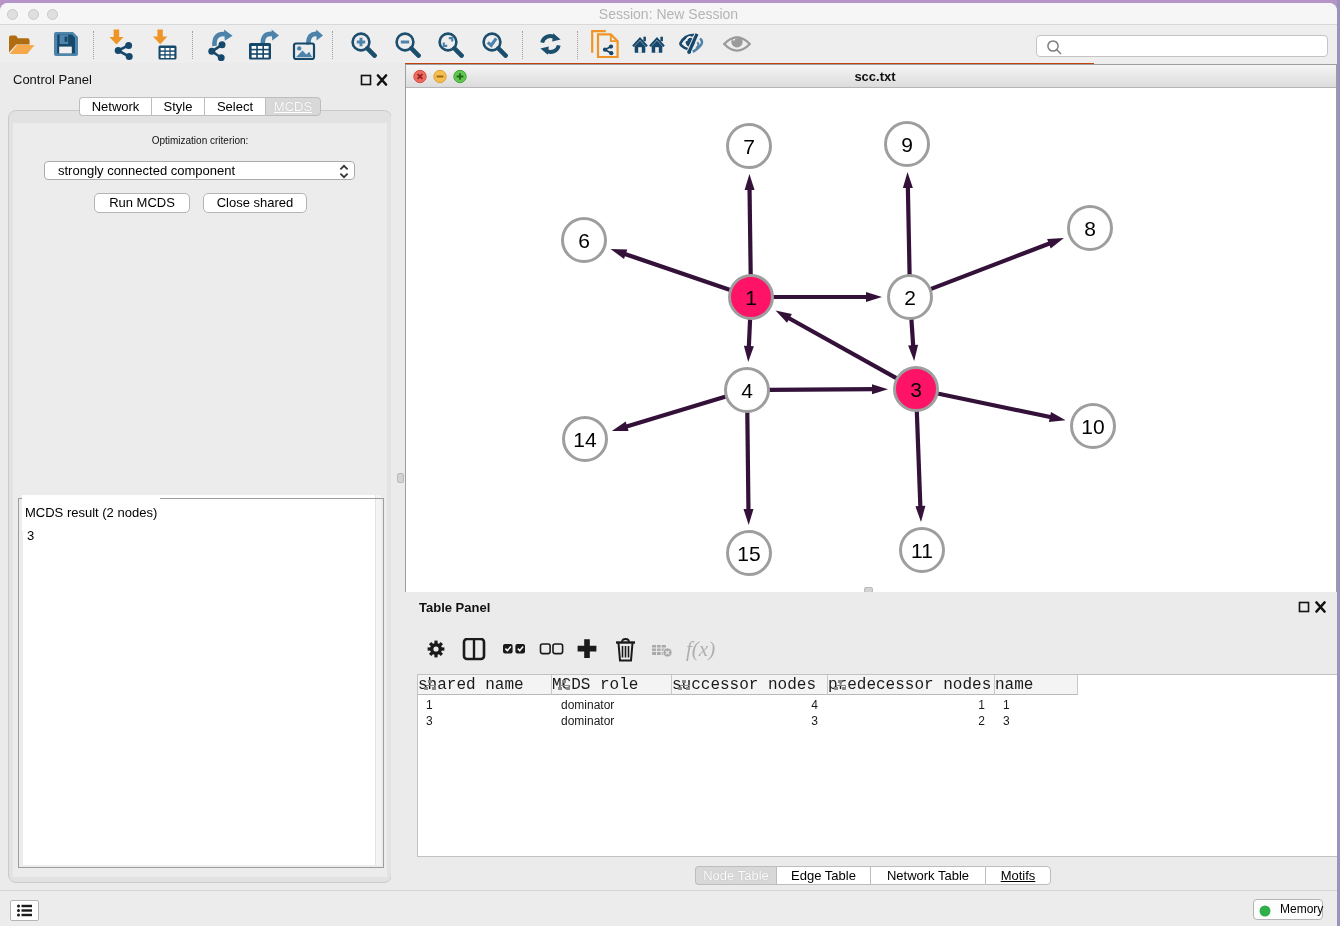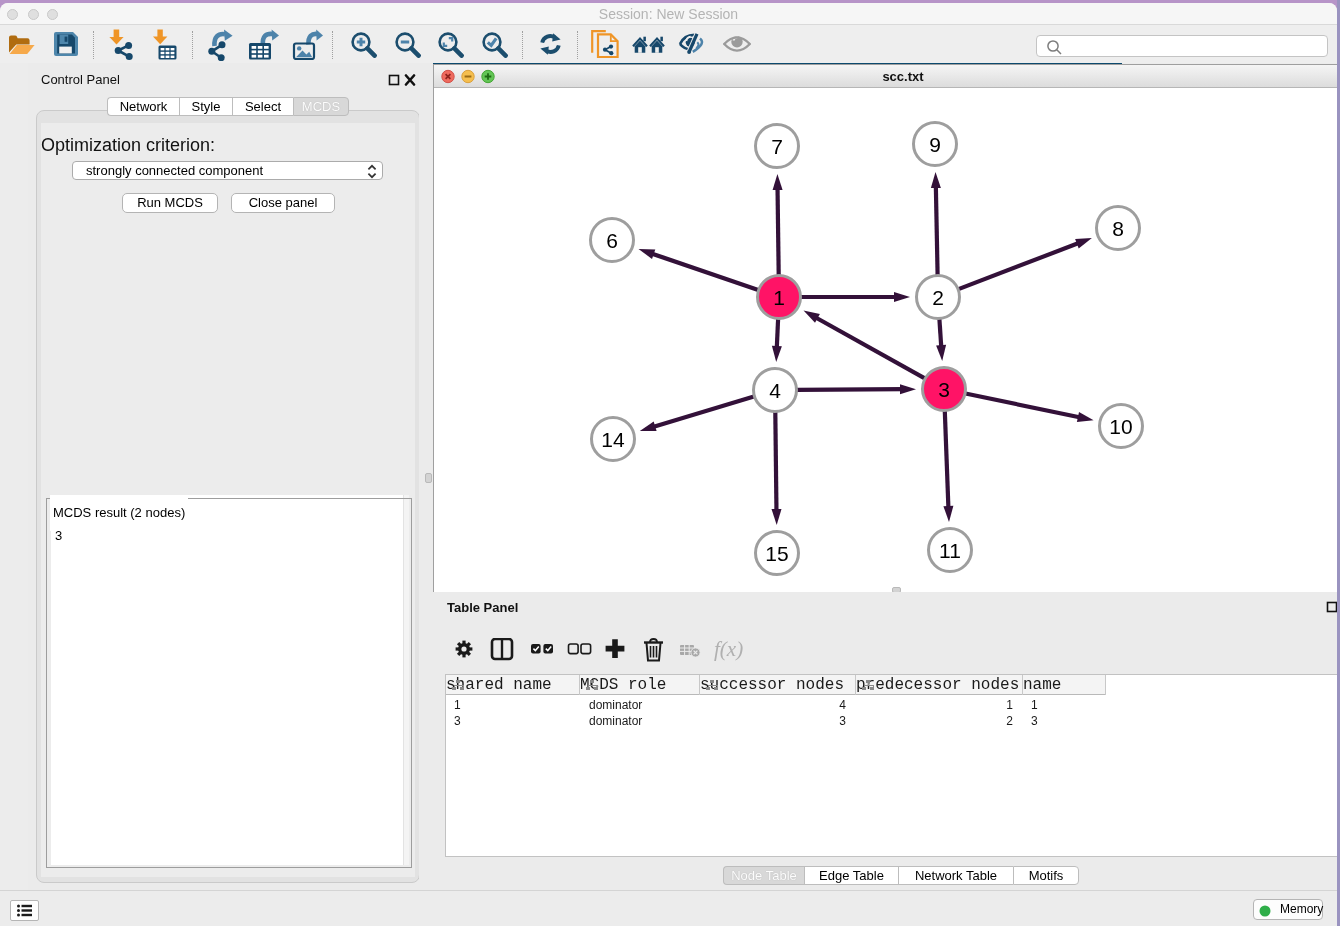--- a/index.html
+++ b/index.html
@@ -9,32 +9,32 @@
 
 .titlebar { position:absolute; left:0; top:0; width:100%; height:22px; background:#f6f6f6; border-bottom:1px solid #d9d9d9; }
 .tl { position:absolute; top:6px; width:11px; height:11px; border-radius:50%; background:#dfdfdf; border:1px solid #c8c8c8; }
 .title-text { position:absolute; top:3px; left:0; width:100%; text-align:center; font-size:14px; color:#b4b4b4; }
 
 .toolbar { position:absolute; left:0; top:22px; width:100%; height:38px; background:#eeeeee; }
 .tsep { position:absolute; top:6px; height:28px; width:0; border-left:1px dotted #9f9f9f; }
 .ticon { position:absolute; top:5px; }
 .searchbox { position:absolute; left:1036px; top:10px; width:292px; height:22px; background:#fff; border:1px solid #c4c4c4; border-radius:4px; }
 
-.main { position:absolute; left:0; top:60px; width:1094px; height:827px; background:#0c4a6e;margin-left:28px; }
+.main { position:absolute; left:0; top:60px; width:1094px; height:827px; background:#c2410c; }
 
 .cpanel { position:absolute; left:0; top:0; width:391px; height:827px; background:#ebebeb; }
 .panel-title { position:absolute; font-size:13px; color:#111; }
 .tabs { position:absolute; display:flex; z-index:2; }
 .tab { font-size:13px; background:#fff; border:1px solid #bdbdbd; border-right:none; height:19px; line-height:18px; text-align:center; color:#000; }
 .tab:first-child { border-radius:4px 0 0 4px; }
-.tab:last-child { border-right:1px solid #bdbdbd; border-radius:0 4px 4px 0; }
+.tab:last-child { border-right:1px solid #bdbdbd; border-radius:0 4px 4px 0;text-decoration:underline; }
 .tab.sel { background:#d8d8d8; color:#fdfdfd; text-shadow:0 0 1px #aaa; }
 .cbox { position:absolute; left:8px; top:47px; width:384px; height:773px; background:#e2e2e2; border:1px solid #cacaca; border-radius:8px; }
 .cbox-inner { position:absolute; left:4px; top:12px; width:374px; height:754px; background:#ececec; }
-.optlabel { position:absolute; left:0; top:12px; width:100%; text-align:left; font-size:18px; color:#111; }
+.optlabel { position:absolute; left:0; top:12px; width:100%; text-align:center; font-size:10px; color:#111; }
 .dropdown { position:absolute; left:31px; top:38px; width:311px; height:19px; background:#fff; border:1px solid #ababab; border-radius:4px; font-size:13px; line-height:17px; padding-left:13px; color:#000; }
 .btn { position:absolute; height:20px; background:#fff; border:1px solid #b4b4b4; border-radius:5px; font-size:13px; text-align:center; color:#000; line-height:18px; }
 .fieldset { position:absolute; left:5px; top:375px; width:366px; height:370px; border:1px solid #9d9d9d; }
 .fieldset-label { position:absolute; left:3px; top:-4px; background:#fff; font-size:13px; line-height:12px; padding:12px 3px; }
 
 .splitter-v { position:absolute; left:391px; top:0; width:14px; height:827px; background:#ebebeb; }
 .handle { position:absolute; background:#d3d3d3; border:1px solid #b9b9b9; border-radius:2px; }
 
 .netwin { position:absolute; left:405px; top:1px; width:932px; height:528px; border:1px solid #9f9f9f; }
 .nettitle { position:absolute; left:0; top:0; width:100%; height:23px; background:linear-gradient(#f5f5f5,#dcdcdc); border-bottom:1px solid #b6b6b6; }
@@ -251,21 +251,21 @@
       <div class="cbox">
         <div class="cbox-inner">
           <div class="optlabel">Optimization criterion:</div>
           <div class="dropdown">strongly connected component
             <svg width="10" height="15" viewBox="0 0 10 15" style="position:absolute; right:5px; top:2px;">
               <path d="M1.4,5.4 L5,1.8 L8.6,5.4" fill="none" stroke="#333" stroke-width="1.7"></path>
               <path d="M1.4,9.6 L5,13.2 L8.6,9.6" fill="none" stroke="#333" stroke-width="1.7"></path>
             </svg>
           </div>
           <div class="btn" style="left:81px; top:70px; width:96px;">Run MCDS</div>
-          <div class="btn" style="left:190px; top:70px; width:104px;">Close panel</div>
+          <div class="btn" style="left:190px; top:70px; width:104px;">Close shared</div>
           <div style="position:absolute; left:10px; top:372px; width:358px; height:370px; background:#fff;">
             <div style="position:absolute; left:1px; top:17px; font-size:13px; line-height:16px; padding-left:3px;">1<br>3</div>
             <div style="position:absolute; right:0; top:0; width:6px; height:100%; background:#f4f4f4; border-left:1px solid #e3e3e3;"></div>
           </div>
           <div class="fieldset">
             <div class="fieldset-label">MCDS result (2 nodes)</div>
           </div>
         </div>
       </div>
     </div>

